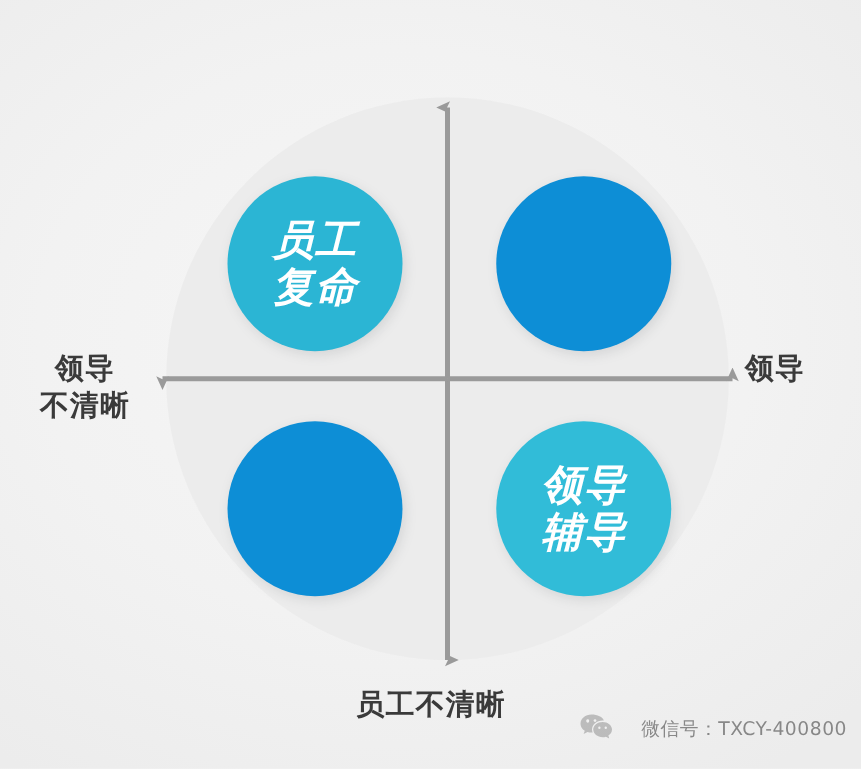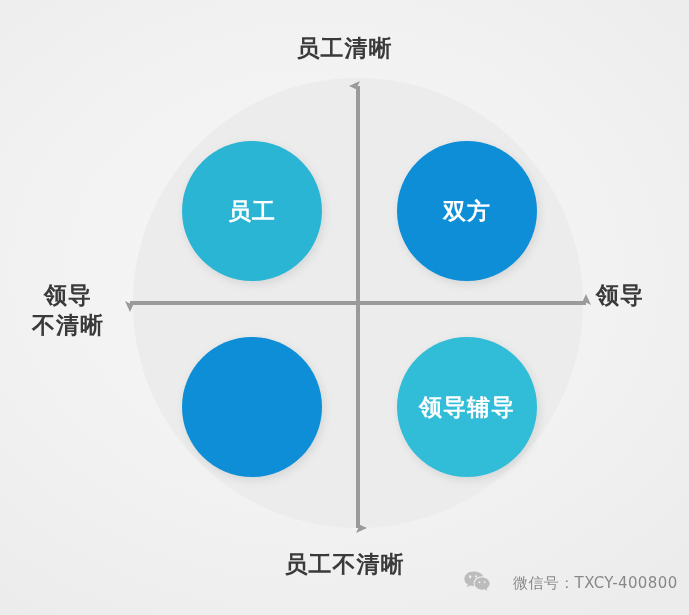--- a/index.html
+++ b/index.html
@@ -44,31 +44,32 @@
     height: 615px;
   }
 
   
   .bubble {
     position: absolute;
     width: 140px;
     height: 140px;
     border-radius: 50%;
     display: flex;
-    flex-direction: row;
+    flex-direction: column;
     align-items: center;
     justify-content: center;
     box-sizing: border-box;
     color: #ffffff;
     font-weight: bold;
-    font-size: 23px;
+    font-size: 33px;
     line-height: 1.16;
     letter-spacing: 1px;
     text-align: center;
     box-shadow: 2px 3px 9px rgba(120,125,130,0.20);
+    font-style: italic;
   }
   .bubble .bline {
     display: block;
     white-space: nowrap;
   }
 
   .bubble.tl { left: 182px; top: 141px; background: #2bb5d4; }
   .bubble.tr { left: 397px; top: 141px; background: #0d8ed6; }
   .bubble.bl { left: 182px; top: 337px; background: #0d8ed6; }
   .bubble.br { left: 397px; top: 337px; background: #31bcd8; }
@@ -133,37 +134,34 @@
 
     <line x1="358" y1="303" x2="358" y2="86" stroke="#9a9a9a" stroke-width="4" marker-end="url(#arrow-up)"></line>
     <line x1="358" y1="303" x2="358" y2="528" stroke="#9a9a9a" stroke-width="4" marker-end="url(#arrow-down)"></line>
 
     <line x1="358" y1="303" x2="130" y2="303" stroke="#9a9a9a" stroke-width="4" marker-end="url(#arrow-left)"></line>
     <line x1="358" y1="303" x2="586" y2="303" stroke="#9a9a9a" stroke-width="4" marker-end="url(#arrow-right)"></line>
   </svg>
 
   <div class="bubble tl" style="background: rgb(43, 181, 212);">
     <span class="bline">员工</span>
+    <span class="bline">复命</span>
   </div>
 
   <div class="bubble tr" style="background: rgb(13, 142, 214);">
-    <span class="bline">双方</span>
   </div>
 
   <div class="bubble bl" style="background: rgb(13, 142, 214);">
   </div>
 
   <div class="bubble br" style="background: rgb(49, 188, 216);">
     <span class="bline">领导</span>
     <span class="bline">辅导</span>
   </div>
 
-  <div class="axis-label lbl-top">
-    <span class="lline">员工清晰</span>
-  </div>
 
   <div class="axis-label lbl-bottom">
     <span class="lline">员工不清晰</span>
   </div>
 
   <div class="axis-label lbl-left">
     <span class="lline">领导</span>
     <span class="lline">不清晰</span>
   </div>
 

